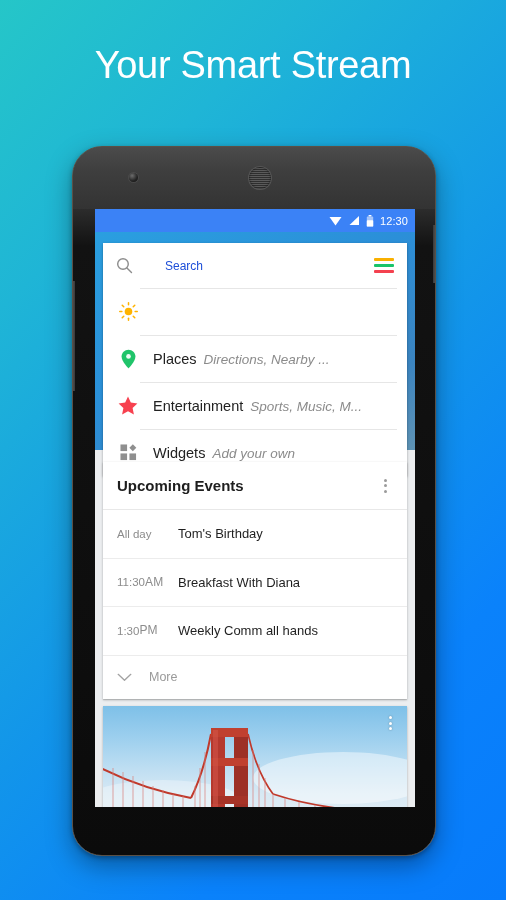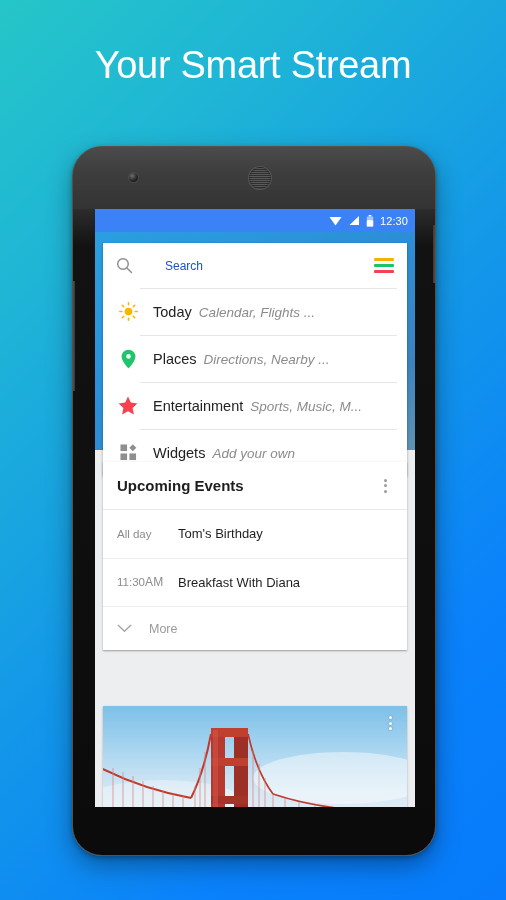--- a/index.html
+++ b/index.html
@@ -220,24 +220,20 @@
                 <line x1="10" y1="17" x2="10" y2="19.2"></line>
               <line x1="0.8" y1="10" x2="3" y2="10"></line>
                 <line x1="17" y1="10" x2="19.2" y2="10"></line>
               <line x1="3.4" y1="3.4" x2="5" y2="5"></line>
                 <line x1="15" y1="15" x2="16.6" y2="16.6"></line>
               <line x1="16.6" y1="3.4" x2="15" y2="5"></line>
                 <line x1="5" y1="15" x2="3.4" y2="16.6"></line>
             </g>
           </svg>
         </span>
-        <span class="slabels">
-          <span class="stitle">Today</span>
-          <span class="ssub">Calendar, Flights ...</span>
-        </span>
       </div>
 
       <div class="srow">
         <span class="sicon">
           <svg width="15" height="20" viewBox="0 0 16 21">
             <path d="M8 0.5 C3.9 0.5 0.6 3.8 0.6 7.9 C0.6 13.4 8 20.5 8 20.5 C8 20.5 15.4 13.4 15.4 7.9 C15.4 3.8 12.1 0.5 8 0.5 Z" fill="#20c46a"></path>
             <circle cx="8" cy="7.7" r="2.5" fill="#ffffff" opacity="0.92"></circle>
           </svg>
         </span>
         <span class="slabels">
@@ -287,20 +283,24 @@
       <div class="ev-row">
         <span class="ev-time"><span>All day</span><sup></sup></span>
         <span class="ev-name">Tom's Birthday</span>
       </div>
 
       <div class="ev-row">
         <span class="ev-time"><span>11:30</span><sup>AM</sup></span>
         <span class="ev-name">Breakfast With Diana</span>
       </div>
 
+      <div class="ev-row">
+        <span class="ev-time"><span>1:30</span><sup>PM</sup></span>
+        <span class="ev-name">Weekly Comm all hands</span>
+      </div>
 
       <div class="more-row">
         <svg width="15" height="9" viewBox="0 0 16 10">
           <path d="M1 1.5 L8 8 L15 1.5" fill="none" stroke="#a2a2a2" stroke-width="1.5" stroke-linecap="round" stroke-linejoin="round"></path>
         </svg>
         <span class="more-label">More</span>
       </div>
     </div>
 
     <div class="card photo-card">

